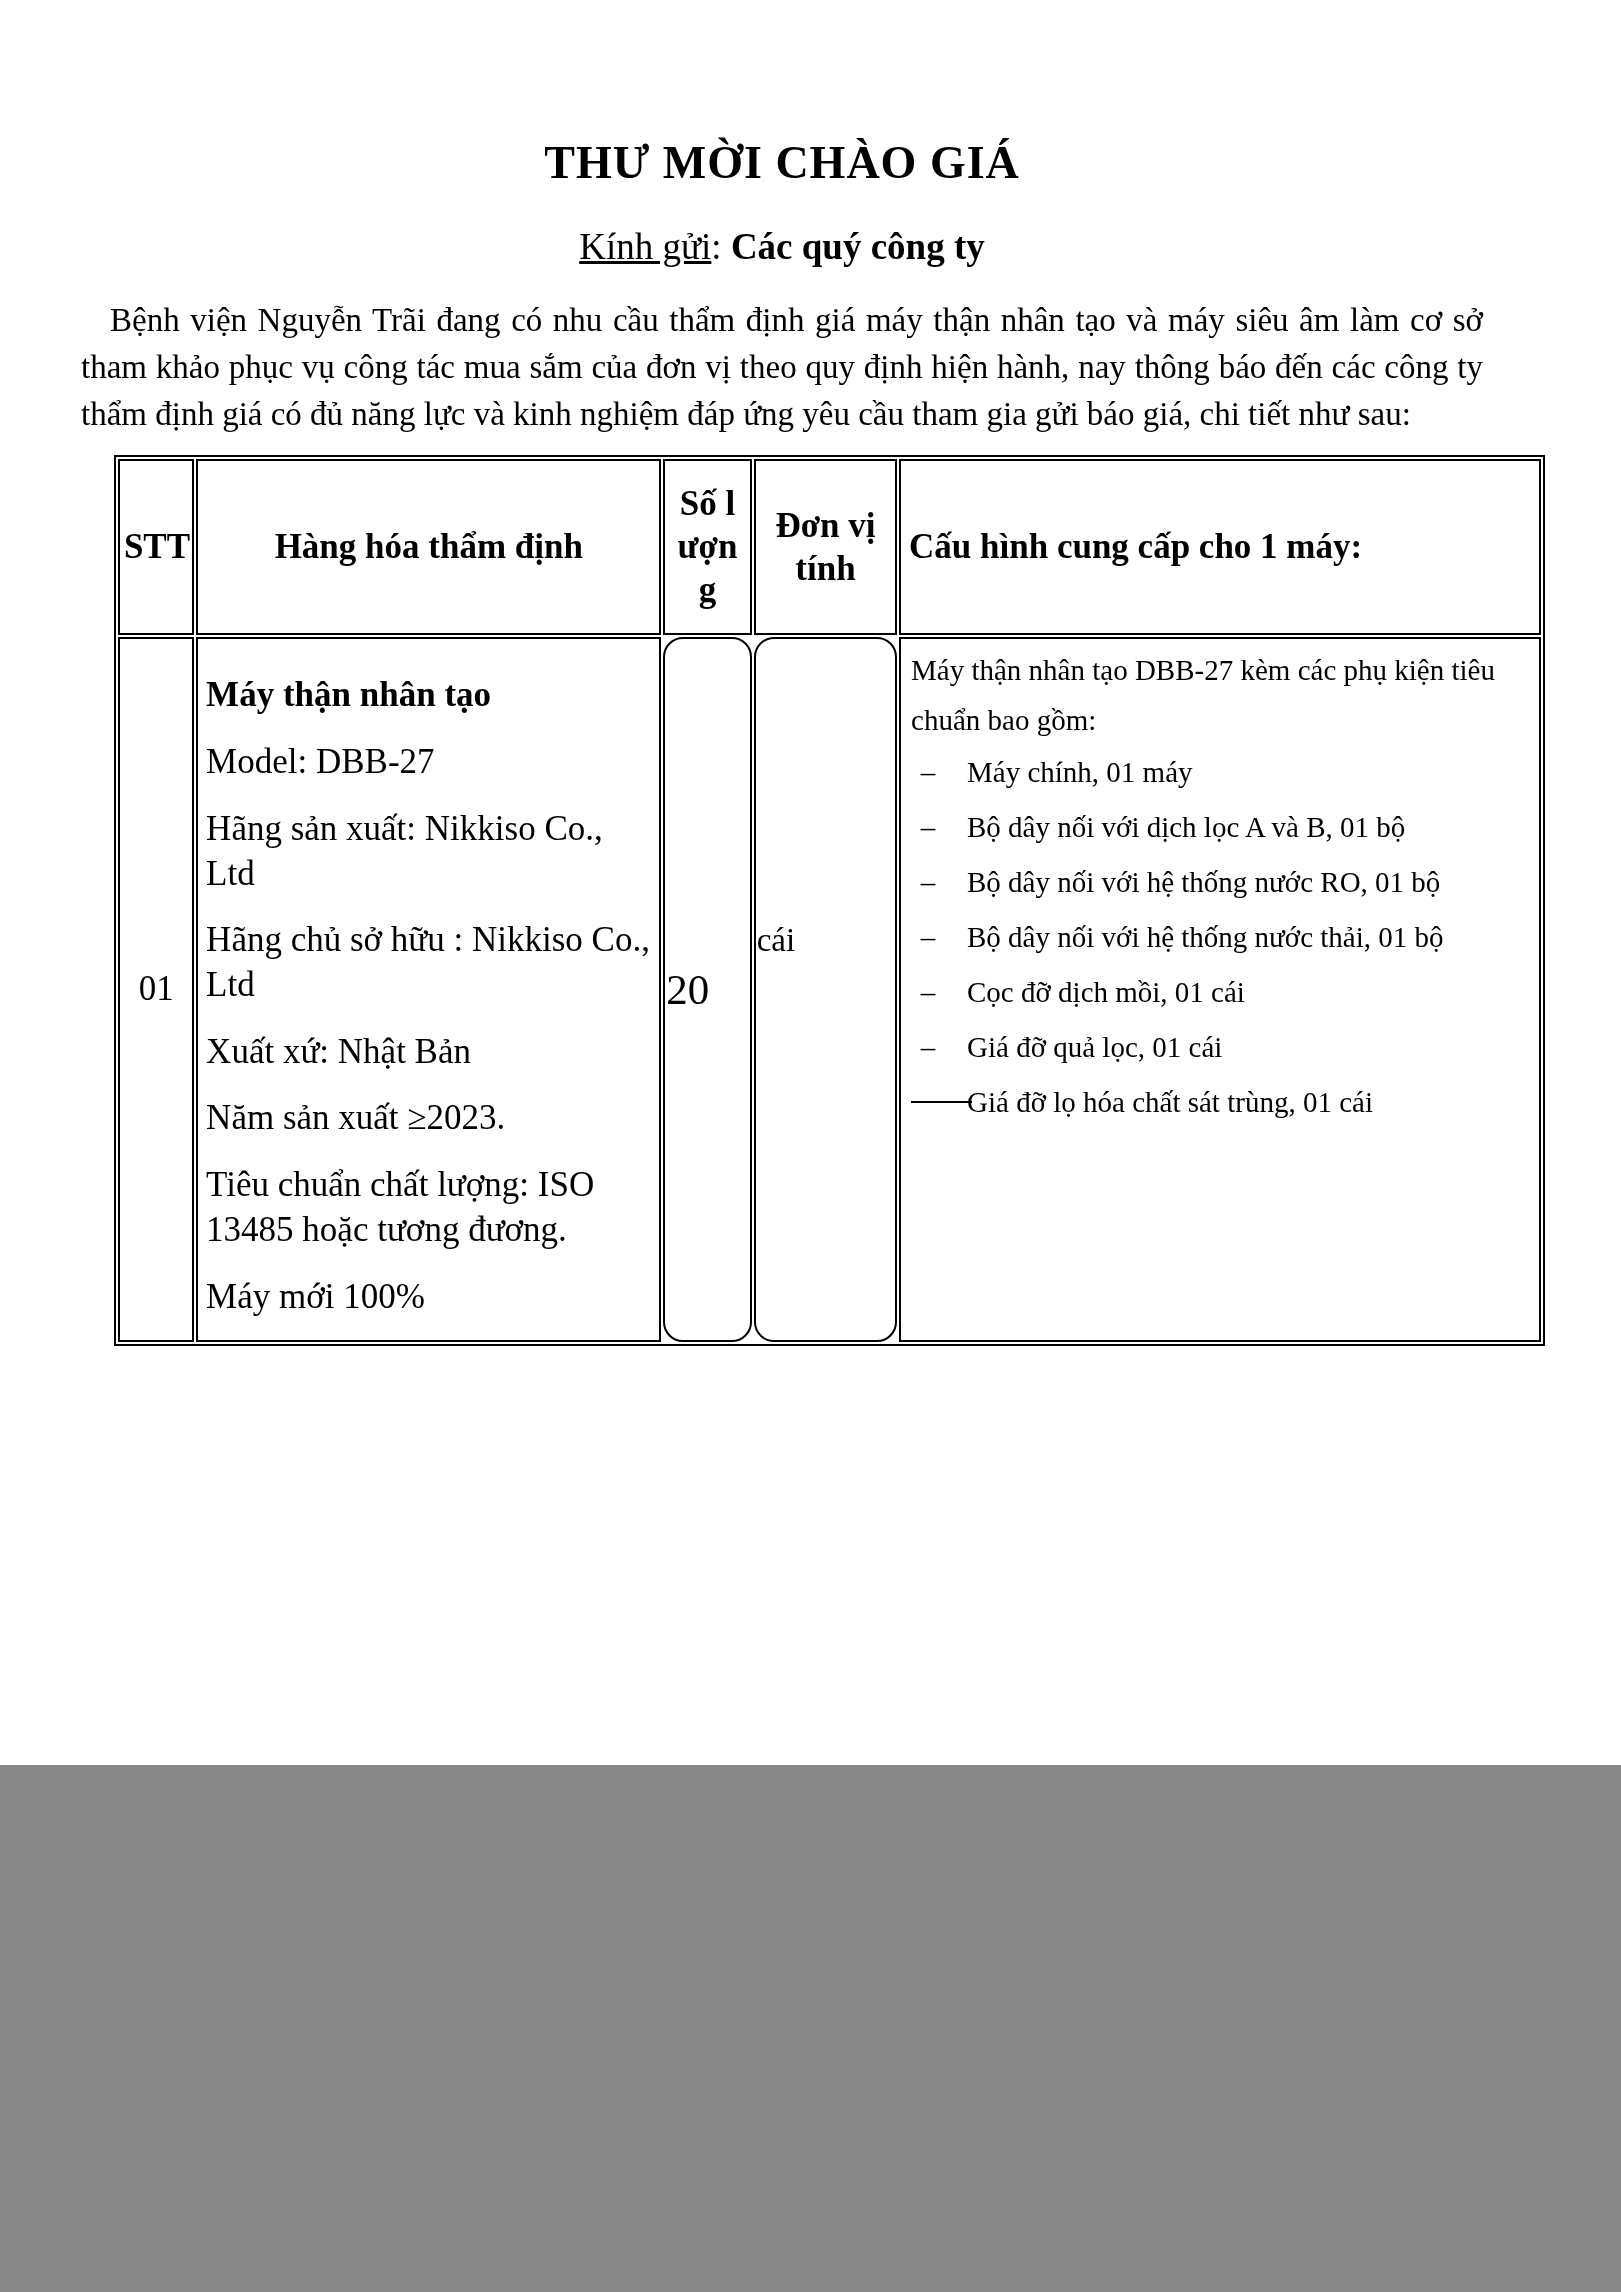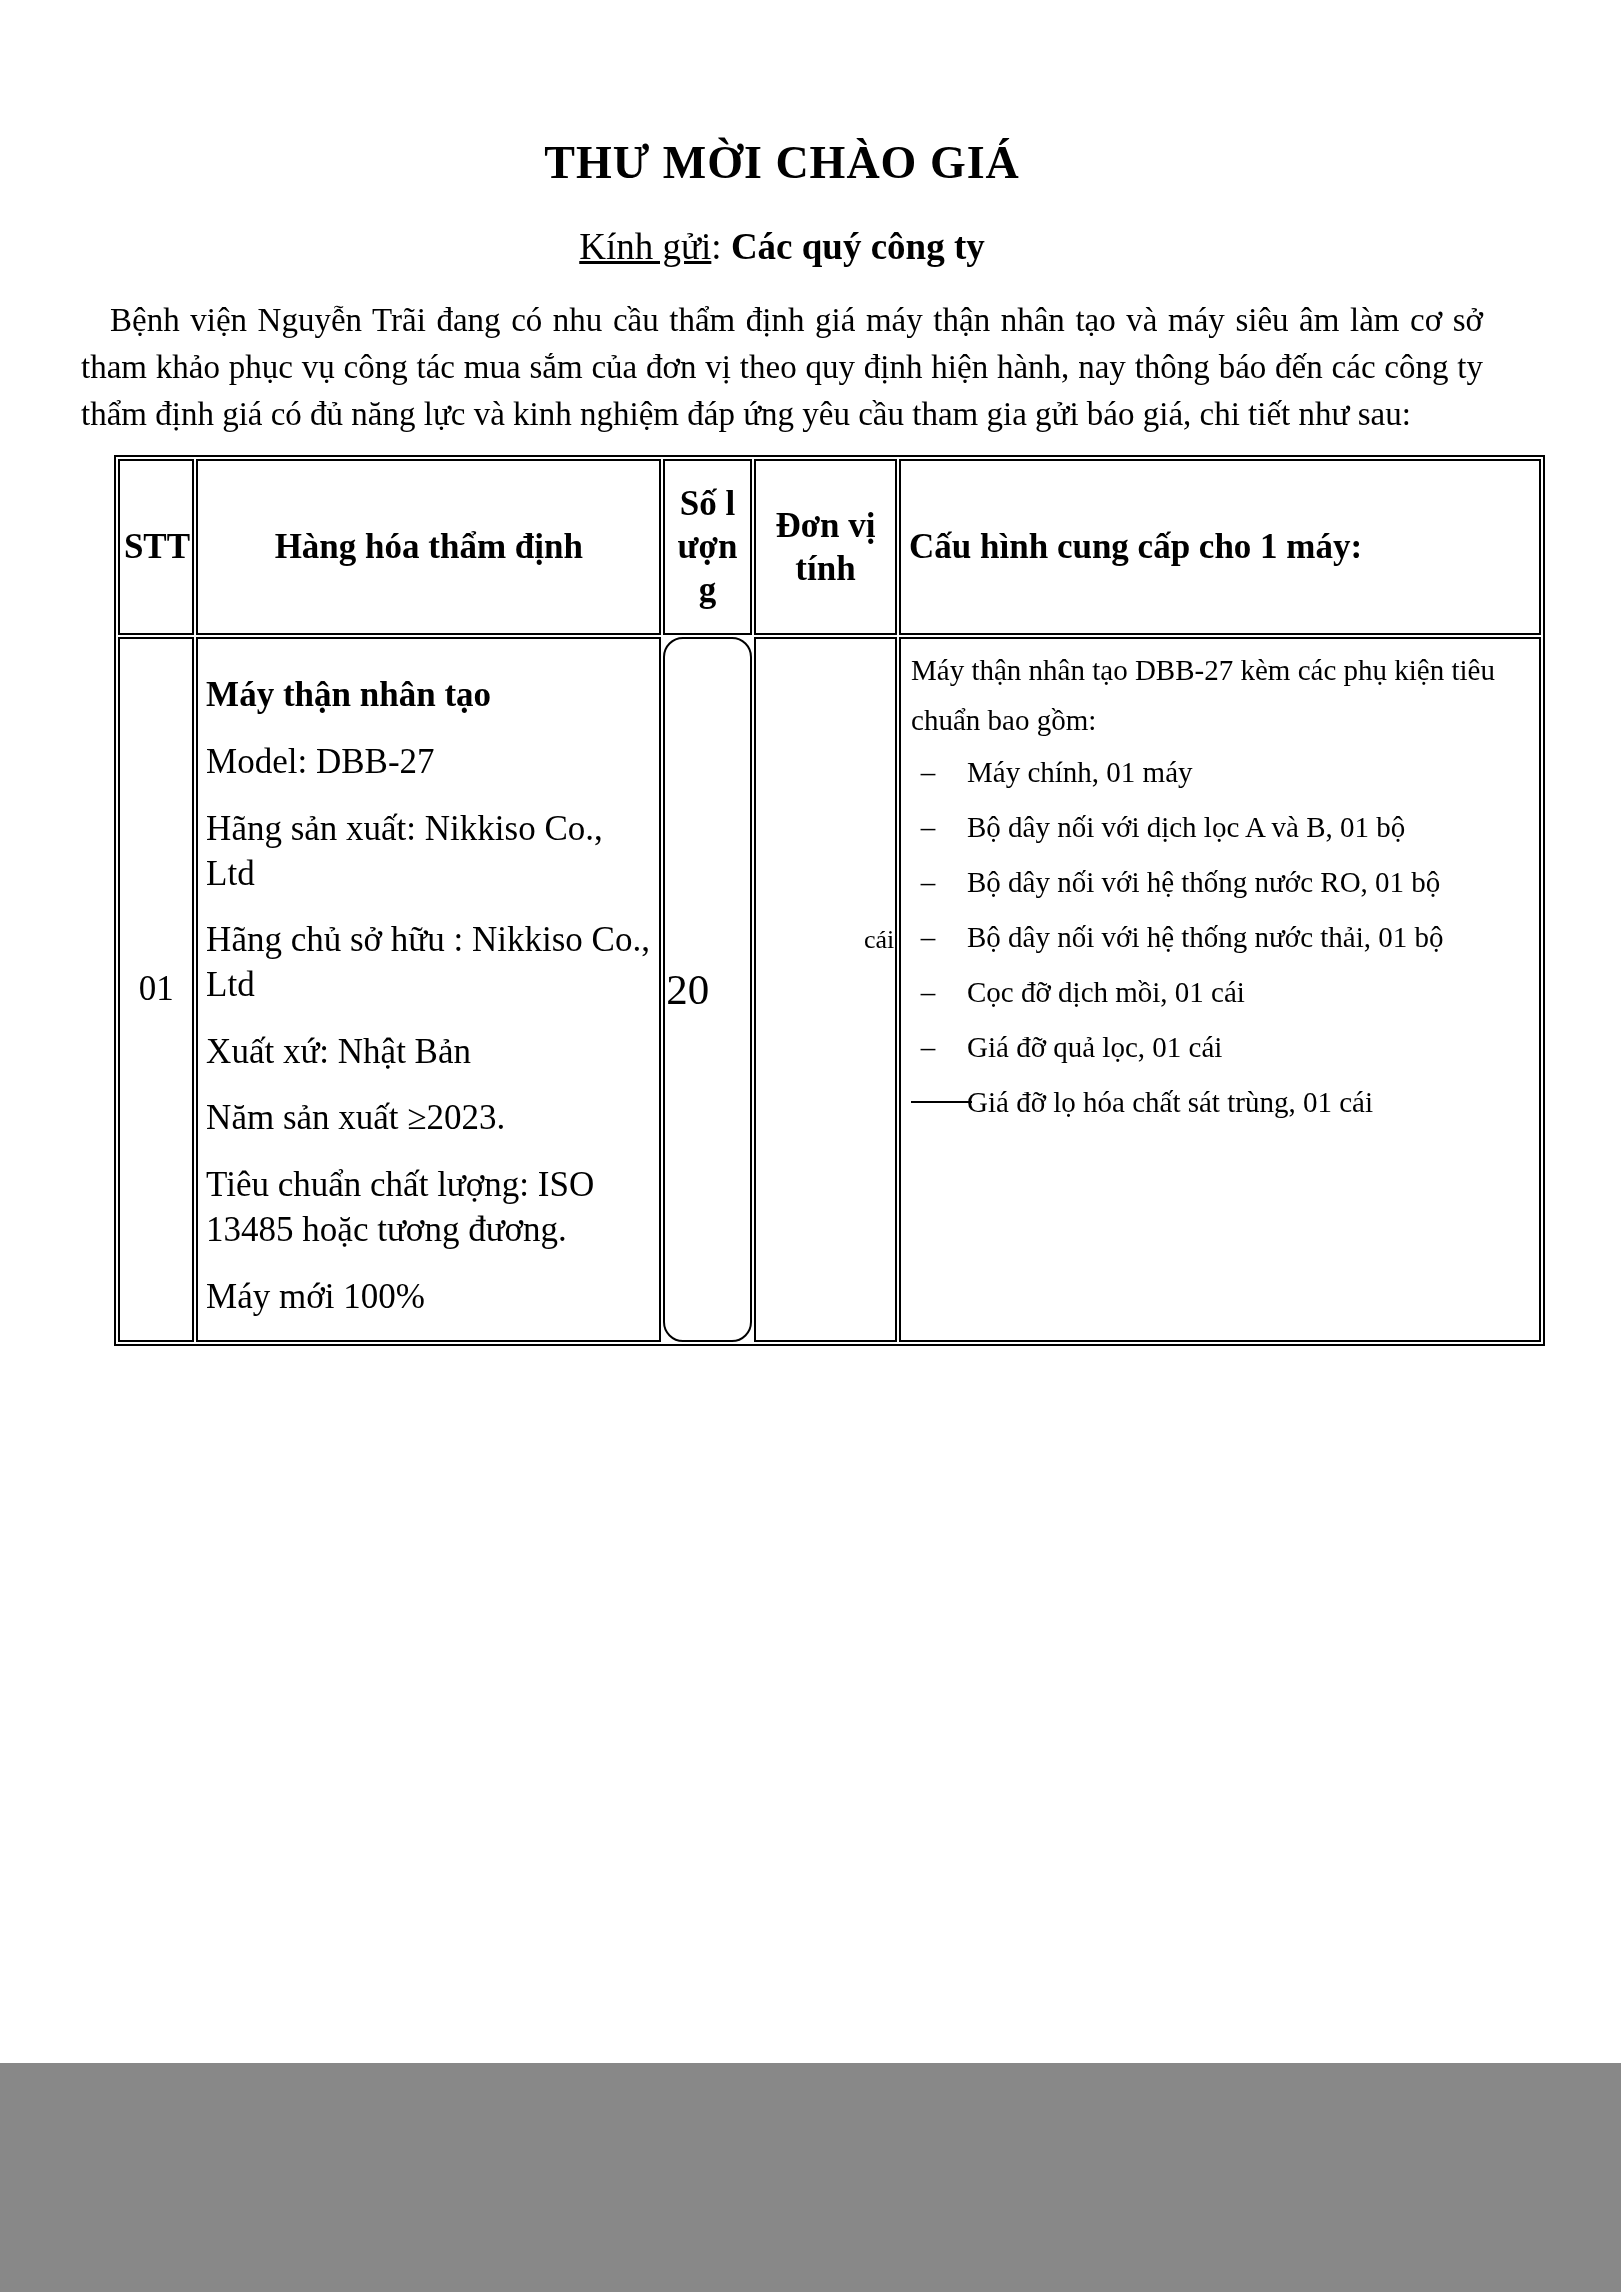--- a/index.html
+++ b/index.html
@@ -1,18 +1,18 @@
 <!DOCTYPE html>
 <html><head>
 <meta charset="utf-8">
 <style>
   html,body { margin:0; padding:0; background:#888; }
   .page {
     position:relative;
-    width:1621px; height:2063px;
+    width:1621px; height:1765px;
     margin:0 auto;
     background:#ffffff;
     color:#000;
     font-family:"Liberation Serif", serif;
     overflow:hidden;
     box-sizing:border-box;
   }
   .content { padding:0 138px 0 81px; box-sizing:border-box; }
 
   .doc-title {
@@ -58,21 +58,21 @@
   }
   .quote-table thead th.h-qty { padding:0 6.9px; word-break:break-all; }
   .quote-table thead th.h-config { text-align:left; padding-left:7.8px;margin-left:30px; }
 
   .quote-table tbody td { height:700px; }
   td.c-stt  { text-align:center; font-size:35px; }
   td.c-item { vertical-align:top; padding:7.8px 7.8px 0 7.8px; font-size:35px; }
   td.c-item p { margin:0 0 21.6px 0; line-height:45px; }
   td.c-item p.b { font-weight:bold;margin-top:26px; }
   td.c-qty  { text-align:left; font-size:43px;border-radius:20px; }
-  td.c-unit { text-align:right; font-size:26px; }
+  td.c-unit { text-align:left; font-size:33px;border-radius:20px; }
   td.c-unit span { display:inline-block; transform:translateY(-49px); }
   td.c-config { vertical-align:top; padding:5.9px 5.9px 0 9.8px; font-size:29px; }
   td.c-config .cfg-intro { margin:0; line-height:50px; }
   ul.cfg-list { margin:0; padding:0; list-style:none; }
   .cfg-list li {
     position:relative; padding-left:56px;
     line-height:55px; white-space:nowrap;
   }
   .cfg-list li::before { content:"–"; position:absolute; left:9.8px; top:0; }
   .cfg-list li:last-child::before {

